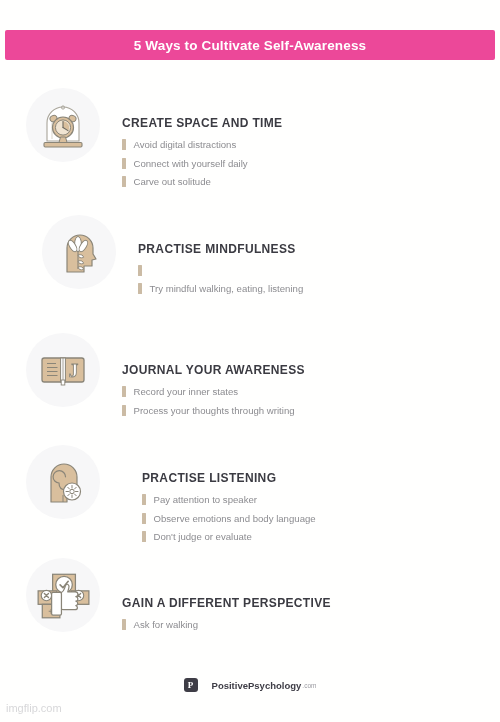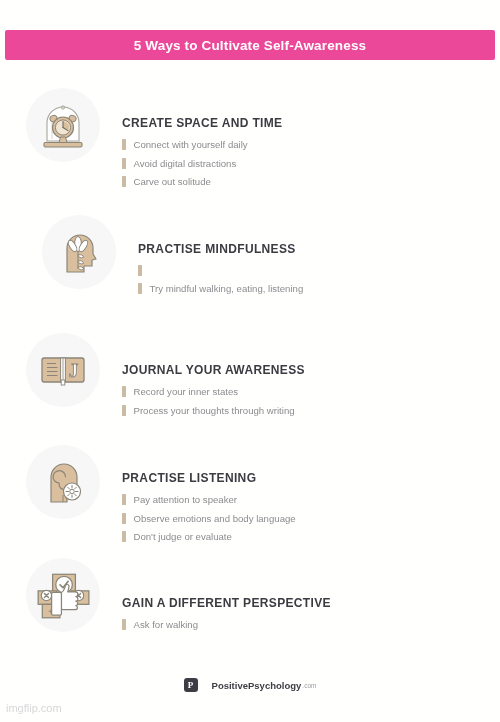--- a/index.html
+++ b/index.html
@@ -109,21 +109,21 @@
     font-size: 9.6px;
     color: #8c8c90;
     line-height: 13px;
     font-family: "Liberation Sans", sans-serif;
   }
 
   
   .row-0 { position:absolute; top: 18px;  left:0; }
   .row-1 { position:absolute; top: 145px; left:16px; }
   .row-2 { position:absolute; top: 263px; left:0; }
-  .row-3 { position:absolute; top: 375px; left:0; }
+  .row-3 { position:absolute; top: 375px; left:0;gap:20px; }
   .row-4 { position:absolute; top: 488px; left:0; }
 
   .row-0 .text-cell { padding-top: 28px; }
   .row-1 .text-cell { padding-top: 27px; }
   .row-2 .text-cell { padding-top: 30px; }
   .row-3 .text-cell { padding-top: 26px; }
   .row-4 .text-cell { padding-top: 38px; }
 
   
   .footer {
@@ -205,25 +205,25 @@
 
             <rect x="9" y="45.5" width="38" height="4.5" rx="1.2" fill="#d9bf9d" stroke="#8a8578" stroke-width="1.1"></rect>
           </svg>
         </div>
       </div>
       <div class="text-cell">
         <div class="row-title">CREATE SPACE AND TIME</div>
         <ul class="bullets">
           <li class="bullet">
             <span class="bullet-mark"></span>
+            <span class="bullet-text">Avoid digital distractions</span>
+          </li>
+          <li class="bullet">
+            <span class="bullet-mark"></span>
             <span class="bullet-text">Connect with yourself daily</span>
-          </li>
-          <li class="bullet">
-            <span class="bullet-mark"></span>
-            <span class="bullet-text">Avoid digital distractions</span>
           </li>
           <li class="bullet">
             <span class="bullet-mark"></span>
             <span class="bullet-text">Carve out solitude</span>
           </li>
         </ul>
       </div>
     </div>
 
     <div class="row row-1">

